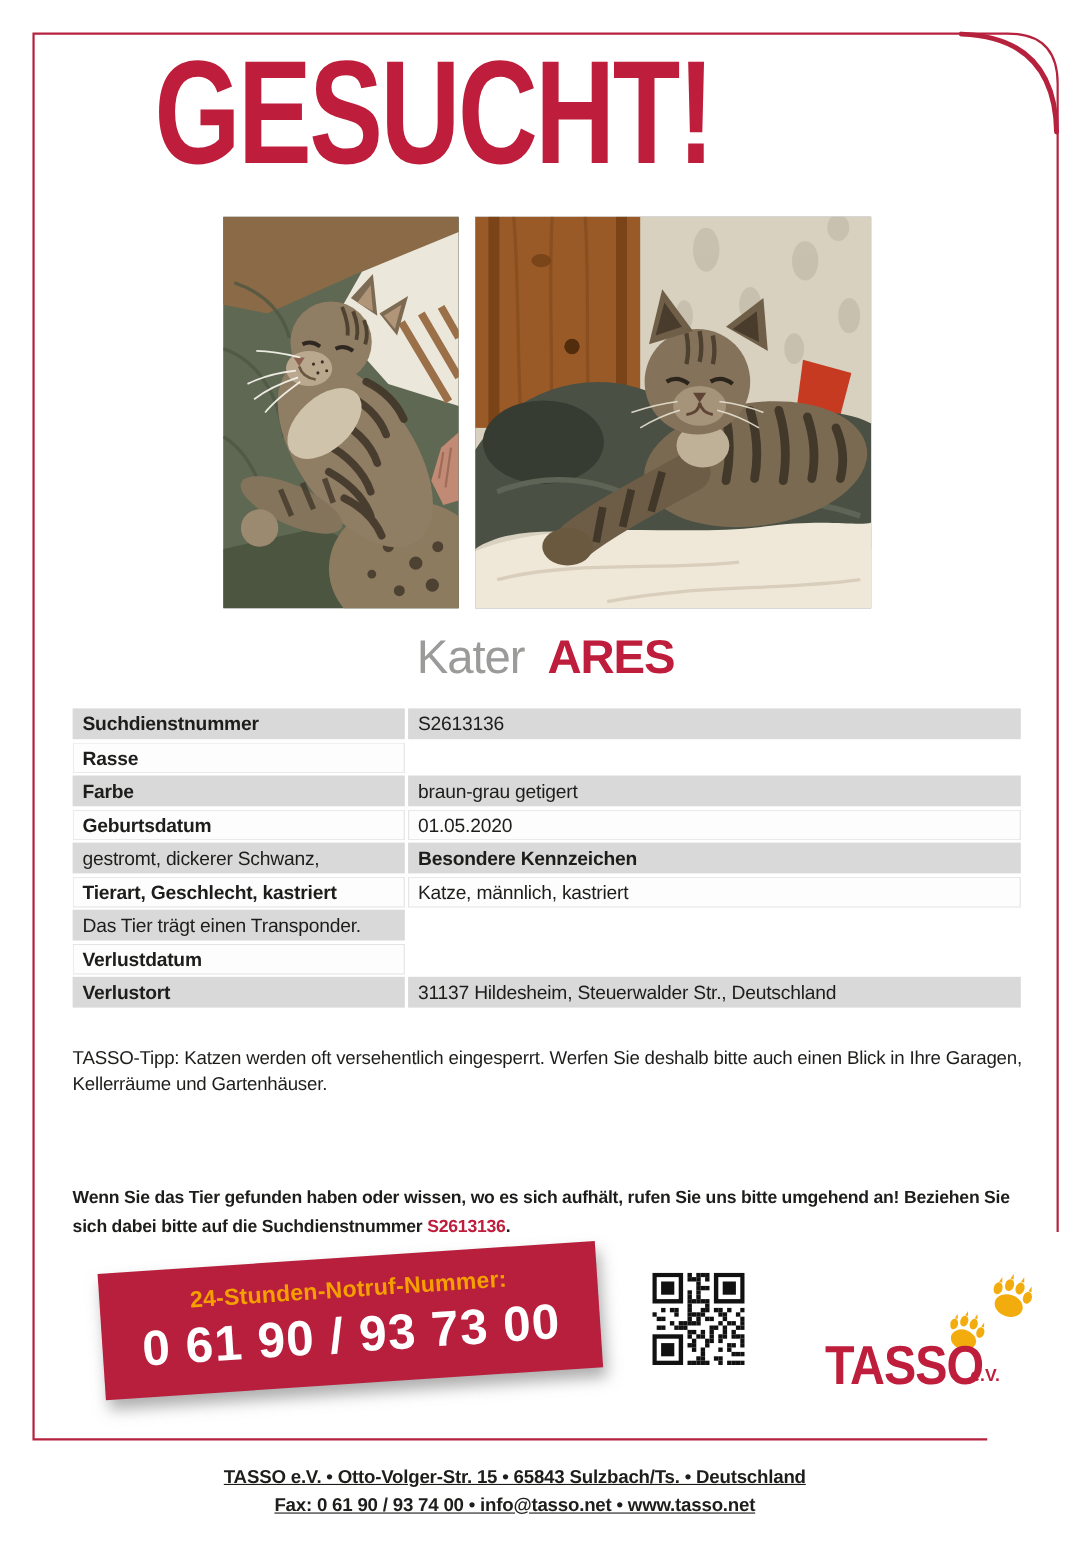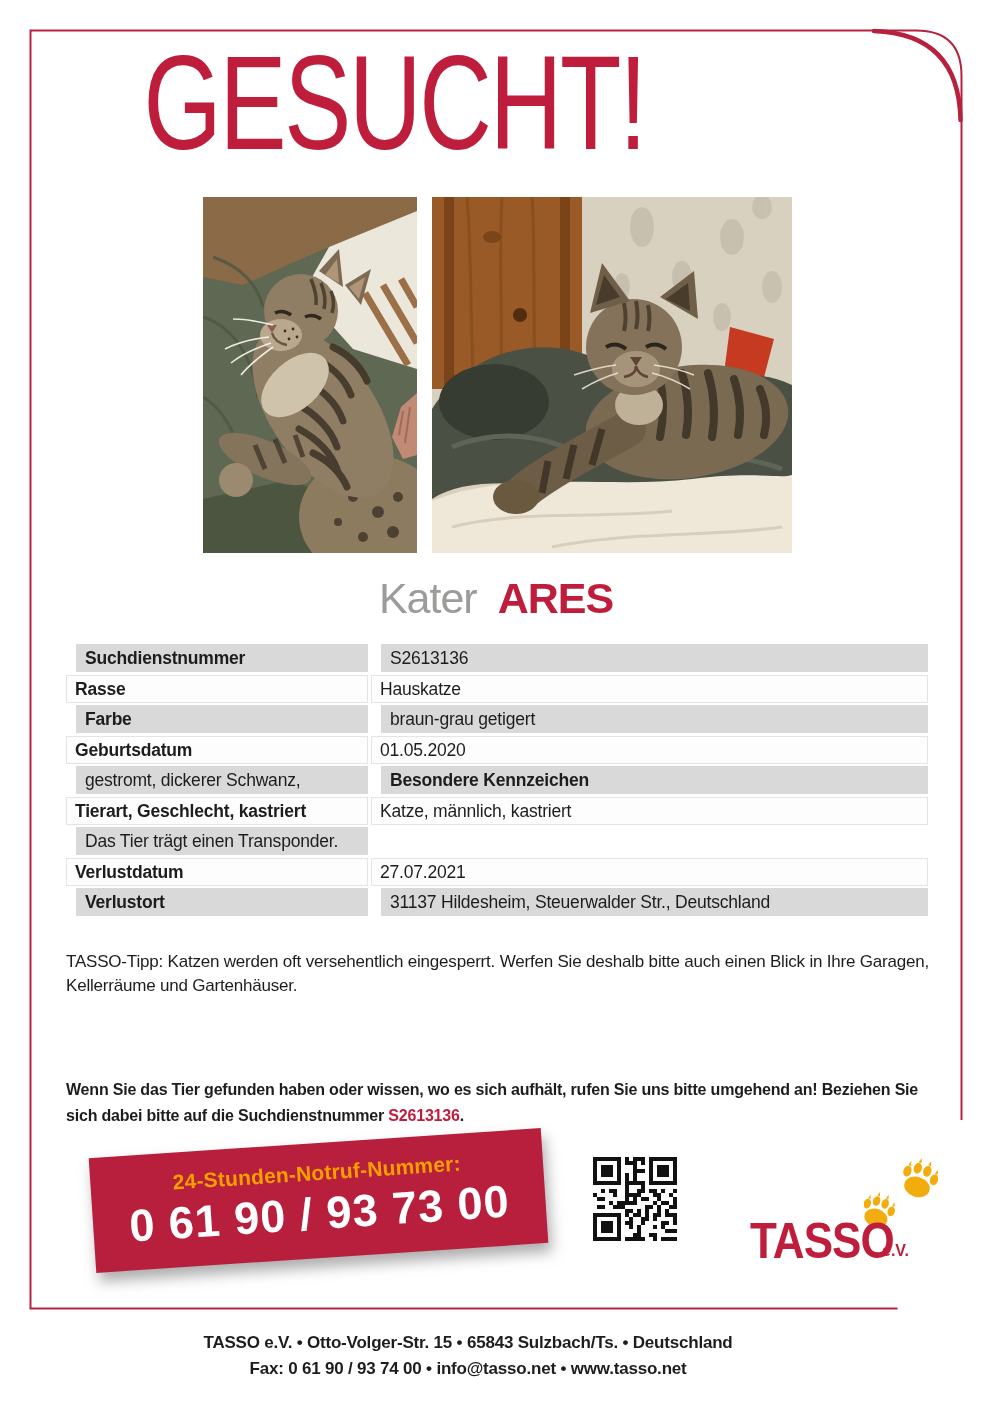--- a/index.html
+++ b/index.html
@@ -4,39 +4,39 @@
 <style>
   html,body{margin:0;padding:0;background:#ffffff;}
   .page{
     position:relative;width:992px;height:1403px;overflow:hidden;background:#fff;
     font-family:"Liberation Sans",sans-serif;color:#1d1d1b;
   }
   .frame-svg{position:absolute;left:0;top:0;pointer-events:none;}
   
   .headline{
     position:absolute;top:36px;left:0;width:788px;text-align:center;
-    font-size:134px;font-weight:normal;line-height:134px;color:var(--brand-red,#be1e3c);
+    font-size:134px;font-weight:bold;line-height:134px;color:var(--brand-red,#be1e3c);
     letter-spacing:-3px;white-space:nowrap;
   }
   .headline .squeeze{display:inline-block;transform:scaleX(.75);transform-origin:50% 50%;}
   
   .photos{position:absolute;left:203px;top:197px;display:flex;gap:15px;}
   .photo{display:block;background:#777;}
   
   .pet-name{position:absolute;top:574px;left:0;width:992px;text-align:center;
     font-size:43px;line-height:48px;letter-spacing:-1px;}
   .pet-name .prefix{color:var(--name-gray,#9b9b9a);font-weight:normal;}
   .pet-name .name{color:var(--brand-red,#be1e3c);font-weight:bold;margin-left:10px;}
   
   .details{position:absolute;left:66px;top:644px;width:862px;}
   .drow{display:grid;grid-template-columns:302px 1fr;column-gap:3px;margin-bottom:2.5px;}
   .drow .cell{height:28px;line-height:28px;font-size:17.5px;letter-spacing:-0.2px;
     padding:0 0 0 9px;white-space:nowrap;overflow:hidden;}
   .drow .label{font-weight:bold;}
-  .drow.gray .cell{background:var(--row-gray,#d9d9d9);margin-left:10px;}
+  .drow.gray .cell{background:var(--row-gray,#d9d9d9);}
   .drow.white .cell{background:#fdfdfd;box-shadow:inset 0 0 0 1px #e4e4e4;}
   
   .tip{position:absolute;left:66px;top:933px;width:874px;font-size:17px;
     line-height:23.5px;letter-spacing:-0.2px;}
   .cta{position:absolute;left:66px;top:1061px;width:874px;font-size:16px;font-weight:bold;
     line-height:26px;letter-spacing:-0.2px;}
   .cta .hl{color:var(--brand-red,#be1e3c);}
   
   .banner{
     position:absolute;left:92px;top:1143px;width:453px;height:115px;
@@ -51,21 +51,21 @@
   .qr{position:absolute;left:593px;top:1157px;width:84px;height:84px;background:#fff;}
   
   .logo{position:absolute;left:742px;top:1140px;width:210px;height:130px;}
   .logo .wordmark{position:absolute;left:8px;top:72px;font-size:50px;font-weight:bold;
     color:var(--brand-red,#be1e3c);letter-spacing:-1px;transform:scaleX(.88);transform-origin:0 50%;}
   .logo .suffix{position:absolute;left:140px;top:102px;font-size:16px;font-weight:bold;
     color:var(--brand-red,#be1e3c);}
   .logo .paws{position:absolute;left:122px;top:2px;}
   
   .footer{position:absolute;top:1330px;left:0;width:936px;text-align:center;
-    font-size:17px;font-weight:bold;line-height:26px;color:#1d1d1b;letter-spacing:-0.2px;}
+    font-size:17px;font-weight:bold;line-height:26px;color:#1d1d1b;letter-spacing:-0.2px;text-decoration:underline;}
 </style>
 </head>
 <body>
 
 <div class="page">
 
   <svg class="frame-svg" width="992" height="1403" viewBox="0 0 992 1403">
     <path d="M897.5 1308.5 H30.5 V30.5 H916 Q961.5 30.5 961.5 76 V1120" fill="none" stroke="#b6223e" stroke-width="2"></path>
     <path d="M874 31 Q959 34 960.5 120" fill="none" stroke="#b6223e" stroke-width="4.5" stroke-linecap="round"></path>
   </svg>
@@ -253,21 +253,20 @@
     <span class="name">ARES</span>
   </div>
 
   <div class="details">
     <div class="drow gray">
       <div class="cell label">Suchdienstnummer</div>
       <div class="cell value">S2613136</div>
     </div>
     <div class="drow white">
       <div class="cell label">Rasse</div>
-      <div class="cell value">Hauskatze</div>
     </div>
     <div class="drow gray">
       <div class="cell label">Farbe</div>
       <div class="cell value">braun-grau getigert</div>
     </div>
     <div class="drow white">
       <div class="cell label">Geburtsdatum</div>
       <div class="cell value">01.05.2020</div>
     </div>
     <div class="drow gray">
@@ -276,21 +275,20 @@
     </div>
     <div class="drow white">
       <div class="cell label">Tierart, Geschlecht, kastriert</div>
       <div class="cell value">Katze, männlich, kastriert</div>
     </div>
     <div class="drow gray">
       <div class="cell value">Das Tier trägt einen Transponder.</div>
     </div>
     <div class="drow white">
       <div class="cell label">Verlustdatum</div>
-      <div class="cell value">27.07.2021</div>
     </div>
     <div class="drow gray">
       <div class="cell label">Verlustort</div>
       <div class="cell value">31137 Hildesheim, Steuerwalder Str., Deutschland</div>
     </div>
   </div>
 
   <p class="tip">TASSO-Tipp: Katzen werden oft versehentlich eingesperrt. Werfen Sie deshalb bitte auch einen Blick in Ihre Garagen, Kellerräume und Gartenhäuser.</p>
 
   <p class="cta"><span>Wenn Sie das Tier gefunden haben oder wissen, wo es sich aufhält, rufen Sie uns bitte umgehend an! Beziehen Sie sich dabei bitte auf die Suchdienstnummer </span><span class="hl">S2613136</span><span>.</span></p>

